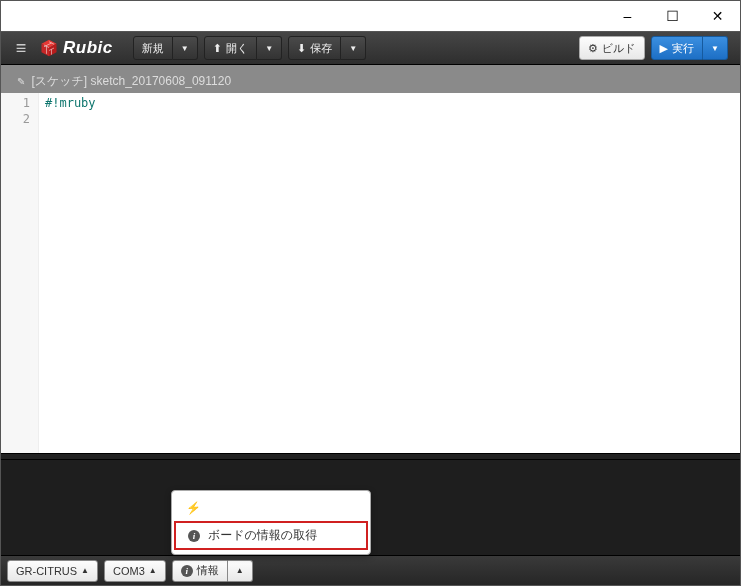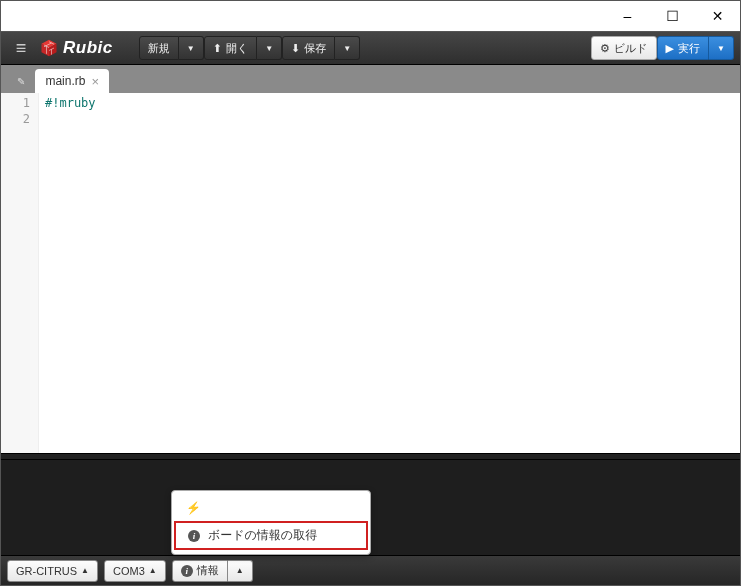--- a/index.html
+++ b/index.html
@@ -3,25 +3,25 @@
 <meta charset="utf-8">
 <style>
   * { box-sizing: border-box; margin: 0; padding: 0; }
   body { font-family: "Meiryo", "Segoe UI", sans-serif; font-size: 12px; background: #fff; width: 741px; height: 586px; overflow: hidden; border: 1px solid #555; display: flex; flex-direction: column; }
   
   .titlebar { height: 30px; background: #fff; display: flex; justify-content: flex-end; align-items: center; }
   .win-btn { width: 45px; height: 30px; display: flex; align-items: center; justify-content: center; font-size: 14px; cursor: pointer; }
   
   .toolbar { height: 34px; background: linear-gradient(to bottom, #464646, #2e2e2e); display: flex; align-items: center; padding: 0 6px; border-top: 1px solid #555; border-bottom: 1px solid #000; }
   .menu-btn { width: 28px; height: 26px; display: flex; align-items: center; justify-content: center; color: #ccc; cursor: pointer; font-size: 18px; margin-right: 4px; }
-  .logo { display: flex; align-items: flex-end; margin-right: 26px; }
+  .logo { display: flex; align-items: flex-end; margin-right: 20px; }
   .logo-cube { width: 20px; height: 20px; margin-right: 4px; }
   .logo-text { color: #fff; font-weight: bold; font-size: 17px; letter-spacing: 0.5px; font-style: italic; }
   
-  .btn-group { display: flex; margin-right: 0; align-items: center; }
+  .btn-group { display: flex; margin-right: 6px; align-items: center; }
   .tb-btn { background: linear-gradient(to bottom, #4a4a4a, #333); border: 1px solid #222; color: #eee; padding: 3px 8px; font-size: 11px; cursor: pointer; display: flex; align-items: center; gap: 4px; height: 24px; }
   .tb-btn:first-child { border-radius: 3px 0 0 3px; }
   .tb-btn:last-child { border-radius: 0 3px 3px 0; }
   .tb-btn:only-child { border-radius: 3px; }
   .tb-btn + .tb-btn { border-left: none; }
   .tb-btn .caret { font-size: 8px; }
   .tb-btn.white { background: linear-gradient(to bottom, #fdfdfd, #e8e8e8); color: #333; border-color: #aaa; }
   .tb-btn.blue { background: linear-gradient(to bottom, #3b8fe0, #1d6fc5); border-color: #165a9e; color: #fff; }
   .spacer { flex: 1; }
   
@@ -115,24 +115,21 @@
       </button>
     <button class="tb-btn blue">
         <span class="caret">▼</span>
       </button>
   </div>
 </div>
 
 <div class="tabbar">
   <div class="tab inactive">
     <span class="pencil">✎</span>
-  </div>
-  <div class="tab active">
-    <span>main.rb</span>
-    <span class="close-x">×</span>
+    <span>[スケッチ] sketch_20170608_091120</span>
   </div>
 </div>
 
 <div class="editor">
   <div class="gutter">
     <div>1</div>
     <div>2</div>
   </div>
   <div class="code">
     <div>#!mruby</div>

